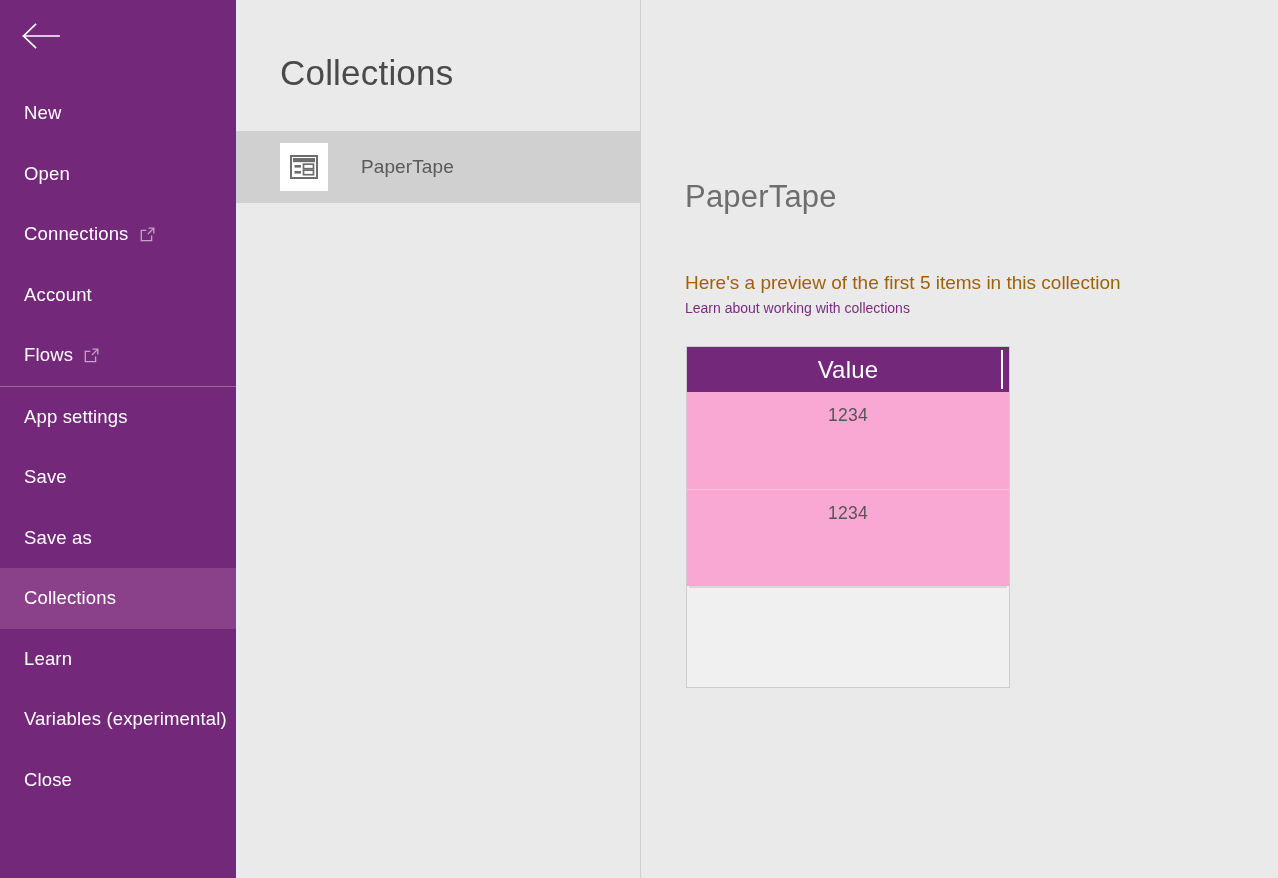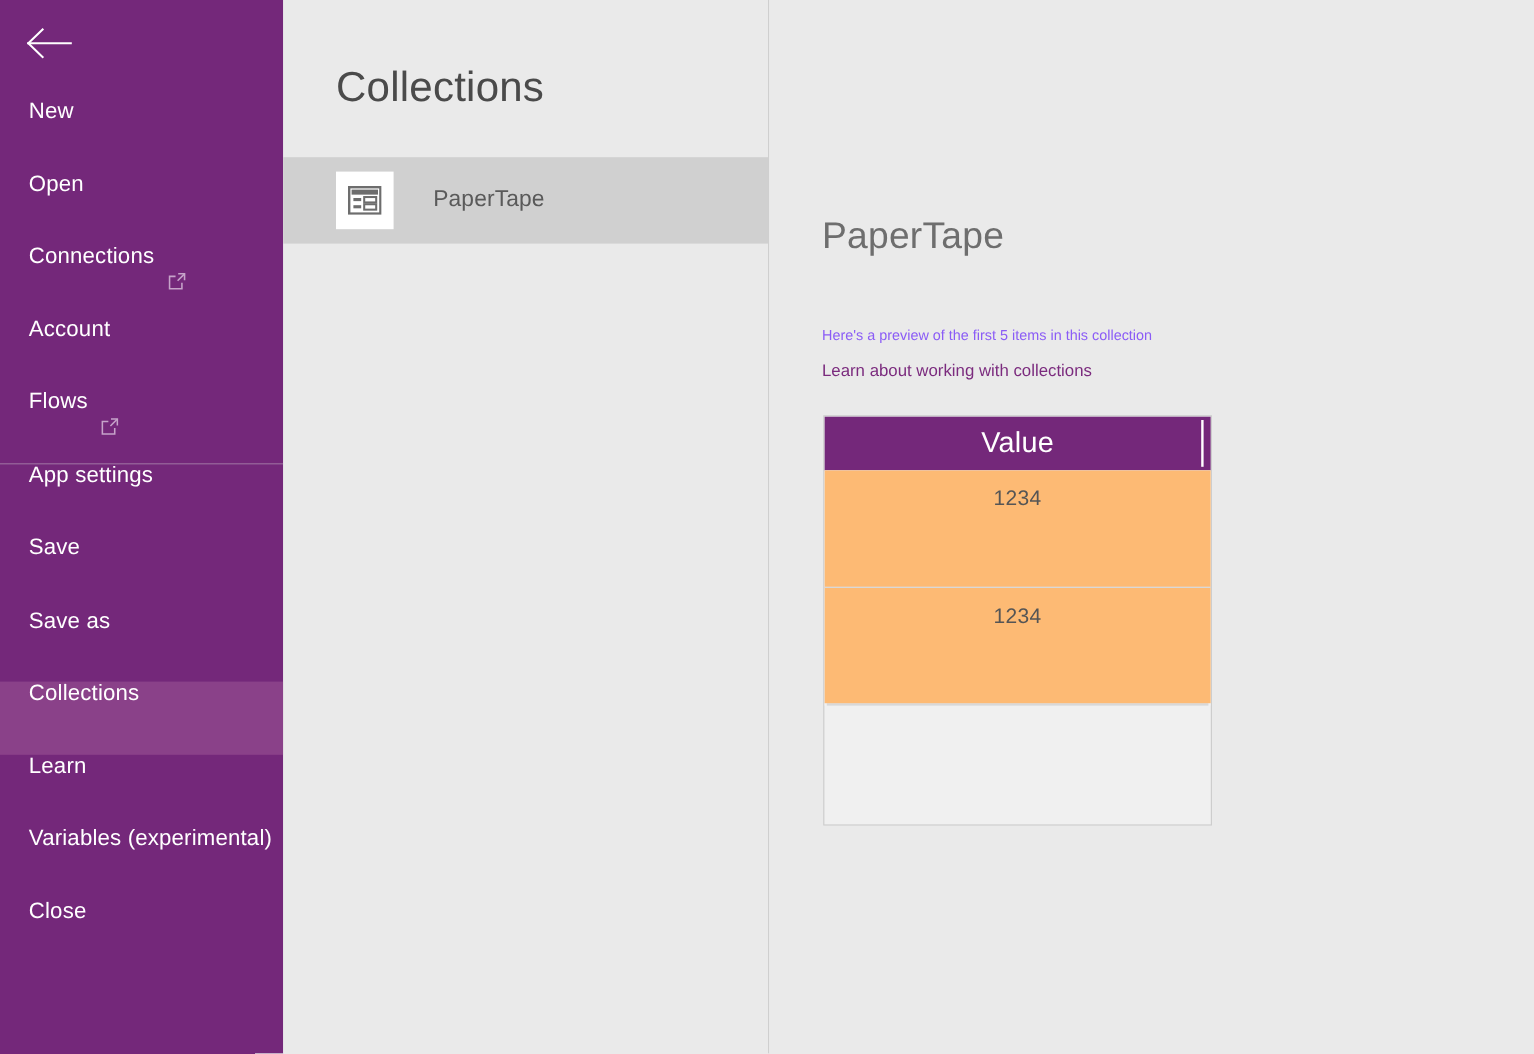--- a/index.html
+++ b/index.html
@@ -47,20 +47,21 @@
   .nav-list {
     position: absolute;
     top: 83px;
     left: 0;
     right: 0;
   }
   .nav-item {
     position: relative;
     height: 60.5px;
     display: flex;
+    align-items: center;
     padding-left: 24px;
     box-sizing: border-box;
     color: #ffffff;
     font-size: 18.5px;
     font-weight: 400;
     letter-spacing: 0.15px;
     cursor: pointer;
     white-space: nowrap;
   }
   .nav-item.selected {
@@ -147,22 +148,22 @@
     font-size: 31px;
     font-weight: 300;
     color: #6e6e6e;
     letter-spacing: 0.2px;
     line-height: 1.1;
   }
   .detail-desc {
     position: absolute;
     left: 44px;
     top: 273px;
-    font-size: 12px;
-    color: #8b5cf6;
+    font-size: 19px;
+    color: #a16207;
     font-weight: 400;
     line-height: 1.0;
     white-space: nowrap;
   }
   .detail-link {
     position: absolute;
     left: 44px;
     top: 301px;
     font-size: 14px;
     color: #7b2b7e;
@@ -207,21 +208,21 @@
     width: 2px;
     background: #ffffff;
   }
   .tbl-body {
     position: relative;
     background: #f0f0f0;
   }
   .tbl-row {
     position: relative;
     height: 97px;
-    background: #fdba74;
+    background: #f9a8d4;
     box-sizing: border-box;
     display: flex;
     justify-content: center;
     padding-top: 13px;
     cursor: pointer;
   }
   .tbl-row + .tbl-row { border-top: 1px solid #d8d8d8; }
   .tbl-row-last-sep {
     height: 2px;
     background: #d8d8d8;

